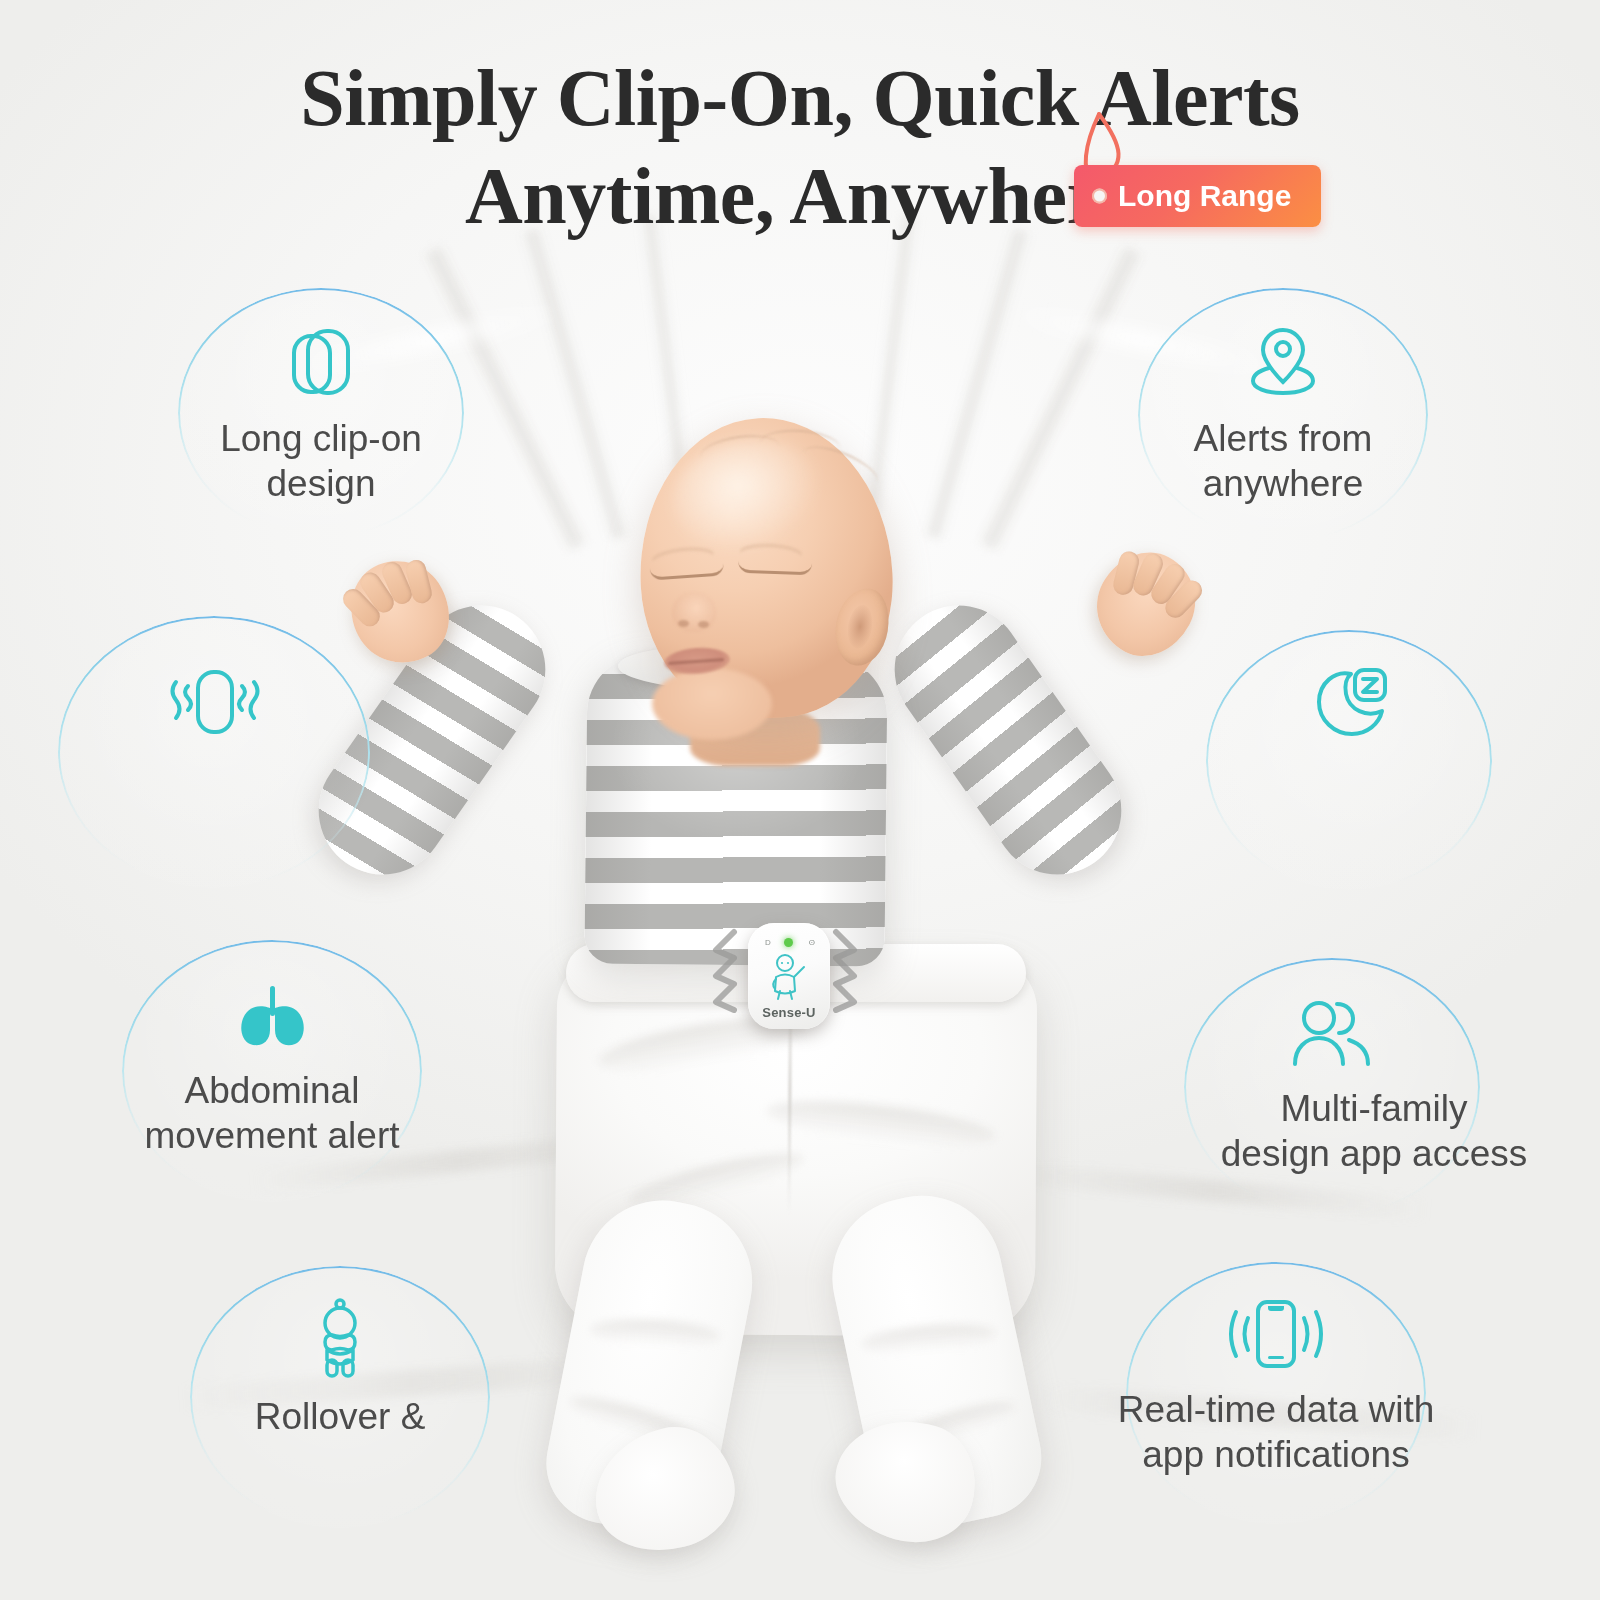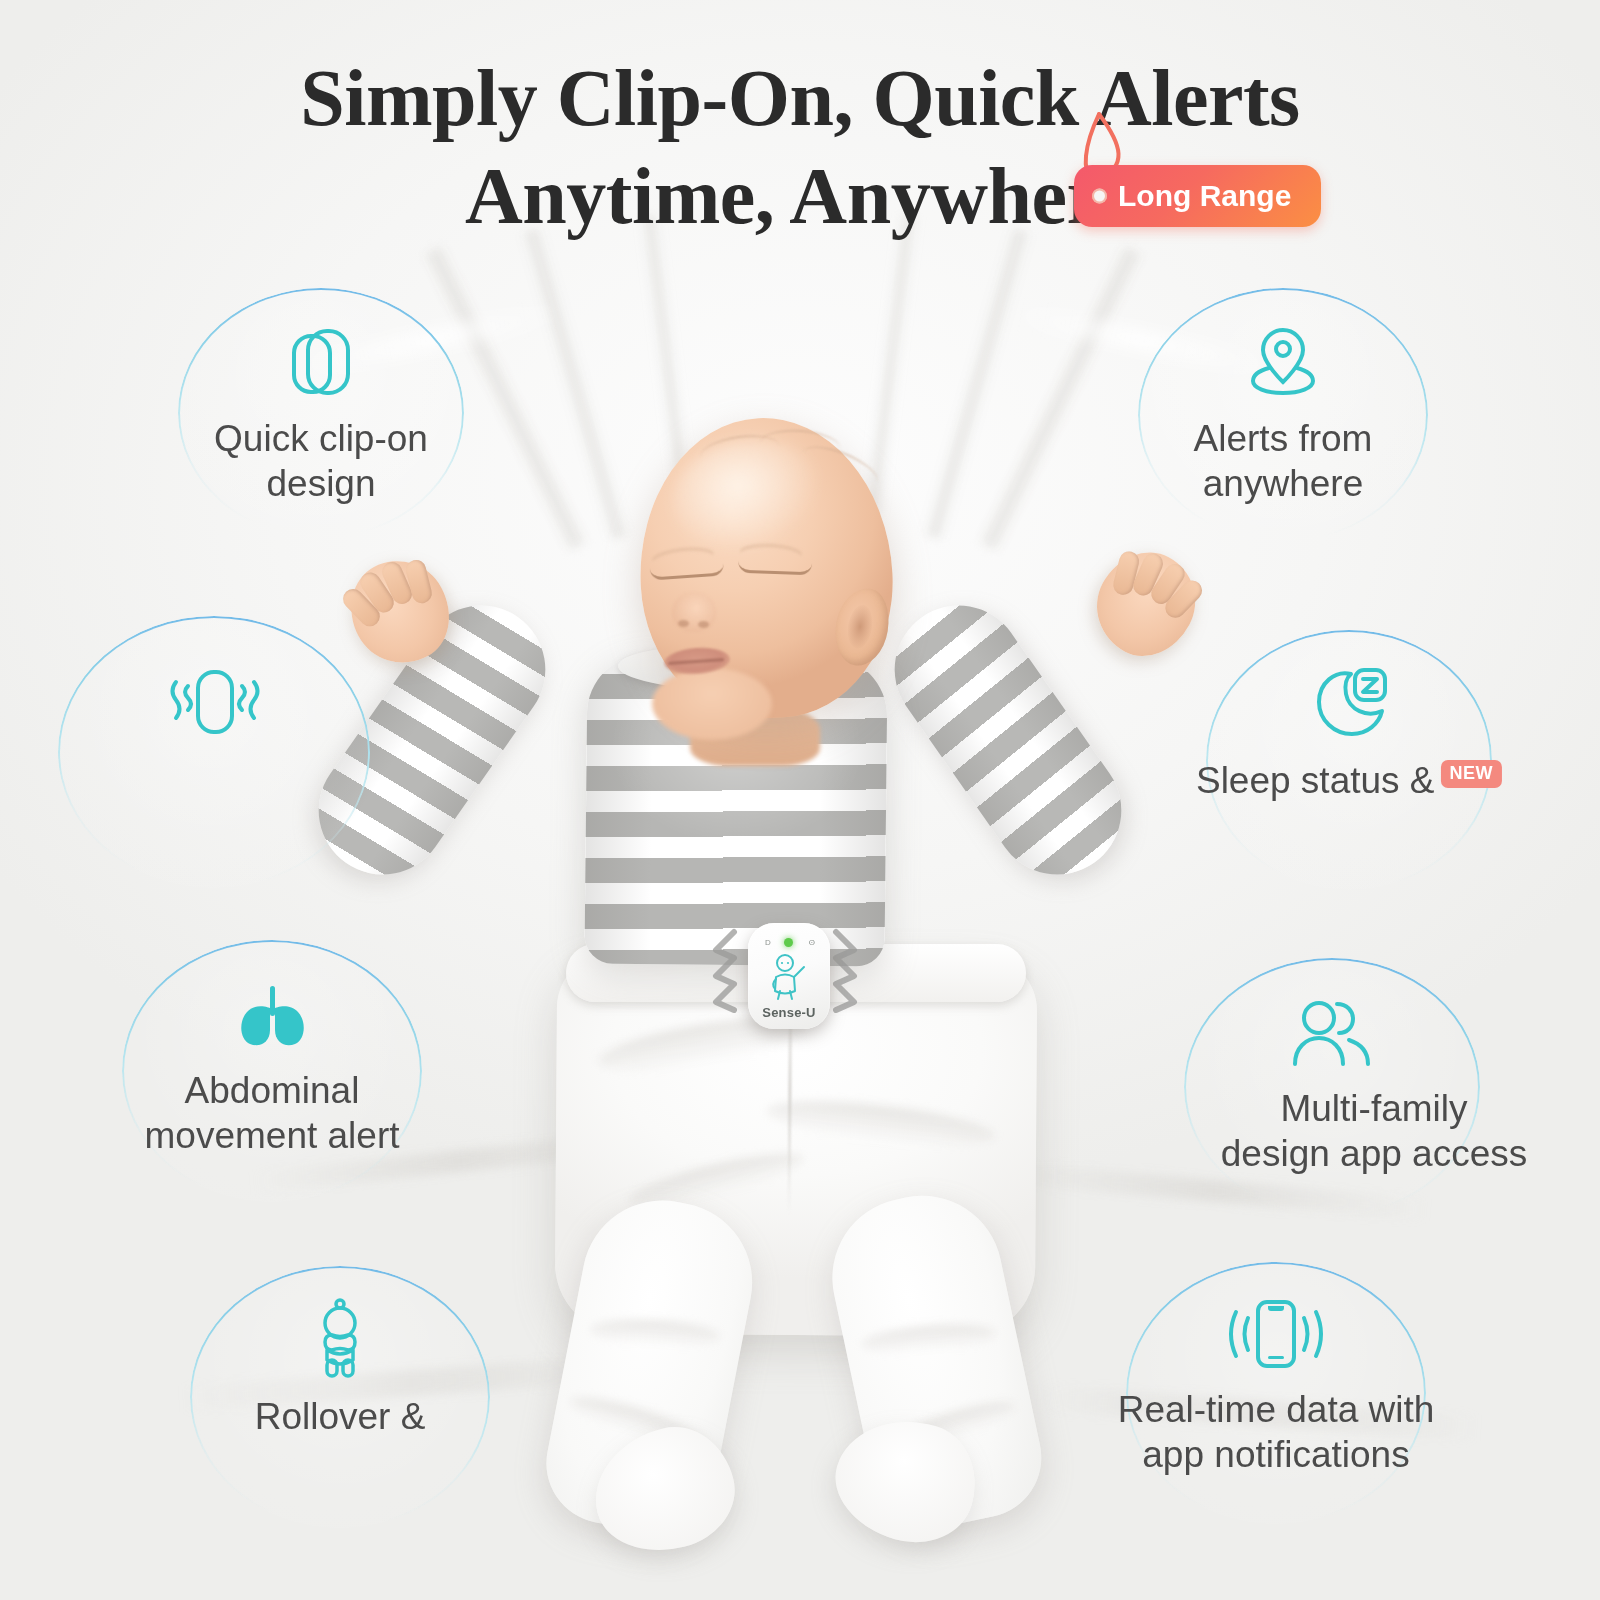--- a/index.html
+++ b/index.html
@@ -217,21 +217,21 @@
     letter-spacing:-0.5px;
     white-space:nowrap;
   }
   #headline .line2 { margin-top:18px; position:relative; display:inline-block; }
 
   
   #tag-wrap{ position:absolute; left:1065px; top:108px; width:300px; height:140px; z-index:21;}
   #tag {
     position:absolute; left:9px; top:57px;
     padding:14px 30px 14px 44px;
-    border-radius:18px;
+    border-radius:8px;
     background:linear-gradient(135deg,#f4596b 0%,#f66a5f 45%,#fb8f43 100%);
     color:#fff; font-size:30px; font-weight:bold;
     font-family:"Liberation Sans", sans-serif;
     box-shadow:0 4px 12px rgba(244,110,90,.35);
     white-space:nowrap;
   }
   #tag .hole{
     position:absolute; left:18px; top:50%; transform:translateY(-50%);
     width:15px; height:15px; border-radius:50%;
     background:#f6f5f4; box-shadow:inset 0 0 0 2px rgba(241,120,90,.5);
@@ -388,21 +388,21 @@
 
 <div class="feature" style="left:178px; top:288px; width:286px; height:250px;">
   <div class="bubble" style="left:0; top:0; width:286px; height:250px;"></div>
   <div class="f-icon" style="top:36px;">
     <svg width="66" height="78" viewBox="0 0 66 78">
       <rect x="6" y="12" width="36" height="56" rx="17" fill="none" stroke="#35c5c9" stroke-width="4"></rect>
       <rect x="20" y="7" width="40" height="62" rx="19" fill="none" stroke="#35c5c9" stroke-width="4"></rect>
     </svg>
   </div>
   <div class="f-label" style="top:128px;">
-    <span class="row">Quick clip-on</span>
+    <span class="row">Long clip-on</span>
     <span class="row">design</span>
   </div>
 </div>
 
 <div class="feature" style="left:58px; top:616px; width:312px; height:272px;">
   <div class="bubble" style="left:0; top:0; width:312px; height:272px;"></div>
   <div class="f-icon" style="top:48px;">
     <svg width="120" height="76" viewBox="0 0 120 76">
       <rect x="44" y="8" width="34" height="60" rx="16" fill="none" stroke="#35c5c9" stroke-width="4"></rect>
       <path d="M34 22 q-6 6 0 12 q6 6 0 12" fill="none" stroke="#35c5c9" stroke-width="4" stroke-linecap="round"></path>
@@ -463,21 +463,20 @@
 <div class="feature" style="left:1206px; top:630px; width:286px; height:260px;">
   <div class="bubble" style="left:0; top:0; width:286px; height:260px;"></div>
   <div class="f-icon" style="top:36px;">
     <svg width="88" height="78" viewBox="0 0 88 78">
       <path d="M46 8 C30 4 14 17 14 36 C14 54 29 68 47 68 C62 68 74 58 77 45 C62 52 44 44 41 28 C39.6 20 41 12 46 8 Z" fill="none" stroke="#35c5c9" stroke-width="4" stroke-linejoin="round"></path>
       <rect x="50" y="4" width="30" height="30" rx="9" fill="none" stroke="#35c5c9" stroke-width="4"></rect>
       <path d="M58 13 H72 L58 26 H72" fill="none" stroke="#35c5c9" stroke-width="4" stroke-linecap="round" stroke-linejoin="round"></path>
     </svg>
   </div>
   <div class="f-label" style="top:128px;">
-    <span class="row"><span>Sleep status &amp;</span><span class="badge-new">NEW</span></span>
   </div>
 </div>
 
 <div class="feature" style="left:1184px; top:958px; width:296px; height:258px;">
   <div class="bubble" style="left:0; top:0; width:296px; height:258px;"></div>
   <div class="f-icon" style="top:38px;">
     <svg width="86" height="74" viewBox="0 0 86 74">
       <circle cx="30" cy="22" r="15" fill="none" stroke="#35c5c9" stroke-width="4"></circle>
       <path d="M6 68 C6 52 17 42 30 42 C43 42 54 52 54 68" fill="none" stroke="#35c5c9" stroke-width="4" stroke-linecap="round"></path>
       <path d="M48 8 C58 8 64 15 64 23 C64 31 58 37 50 37" fill="none" stroke="#35c5c9" stroke-width="4" stroke-linecap="round"></path>

